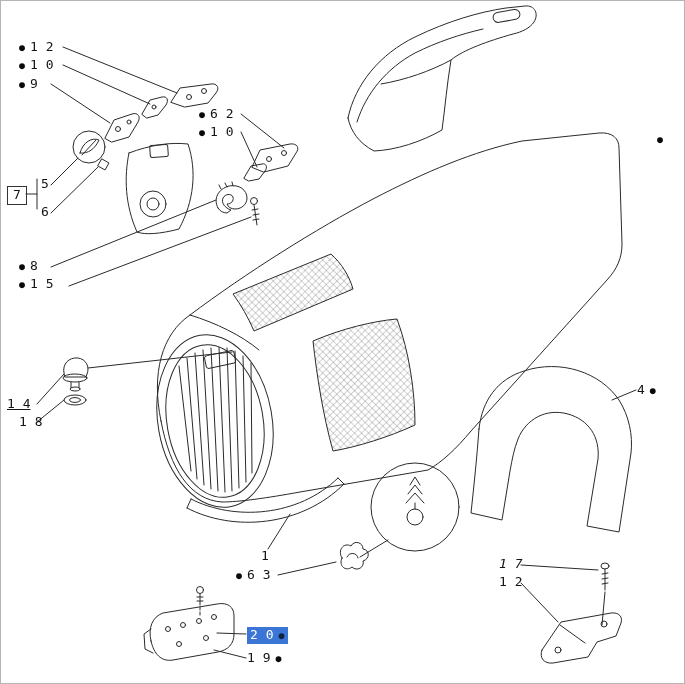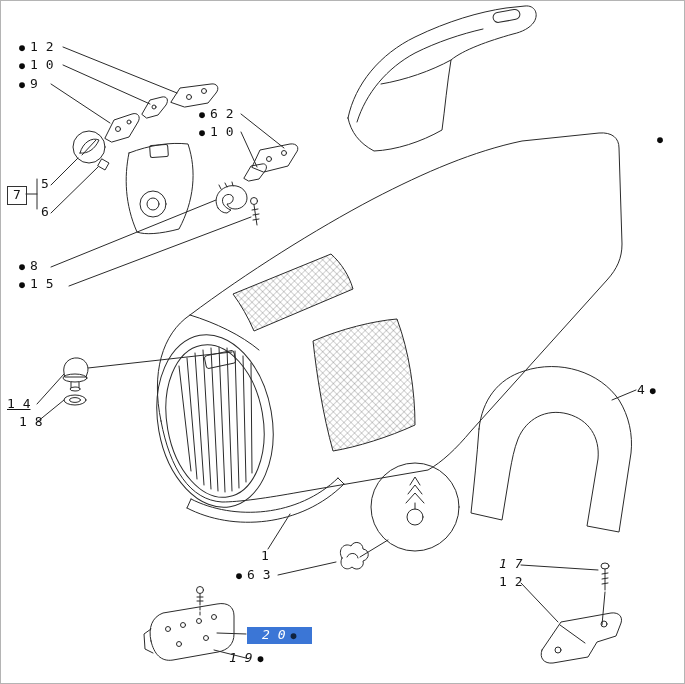--- a/index.html
+++ b/index.html
@@ -19,21 +19,21 @@
   }
   .art .meshfill{stroke:var(--line-color);stroke-width:1;}
   .art .pline{stroke:var(--mesh-color);stroke-width:0.55;fill:none;}
   .art .leader{stroke-width:0.8;}
   .callout{
     position:absolute;display:flex;align-items:center;gap:5px;
     font-size:13px;color:#141414;line-height:1.15;cursor:pointer;white-space:pre;
   }
   .callout .bullet{font-size:10px;color:#0a0a0a;}
   .callout .num.box{border:1px solid #333;padding:1px 5px;}
-  .callout.selected{background:var(--highlight-bg);padding:1px 15px;font-style:italic;}
+  .callout.selected{background:var(--highlight-bg);padding:1px 3px;}
   .callout.selected .num{color:var(--highlight-fg);}
   .callout.selected .bullet{color:#10233f;}
 </style>
 </head>
 <body>
 
 <div class="stage">
 
   <svg class="art" width="685" height="684" viewBox="0 0 685 684">
     <defs>
@@ -254,18 +254,18 @@
   <div class="callout" style="left:498px;top:556px;font-style:italic;">
     <span class="num">1 7</span>
   </div>
   <div class="callout" style="left:498px;top:574px;">
     <span class="num">1 2</span>
   </div>
   <div class="callout selected" style="left:246px;top:626px;">
     <span class="num">2 0</span>
     <span class="bullet">●</span>
   </div>
-  <div class="callout" style="left:228px;top:650px;font-style:italic;">
+  <div class="callout" style="left:246px;top:650px;">
     <span class="num">1 9</span>
     <span class="bullet">●</span>
   </div>
 
 </div>
 
 </body></html>

